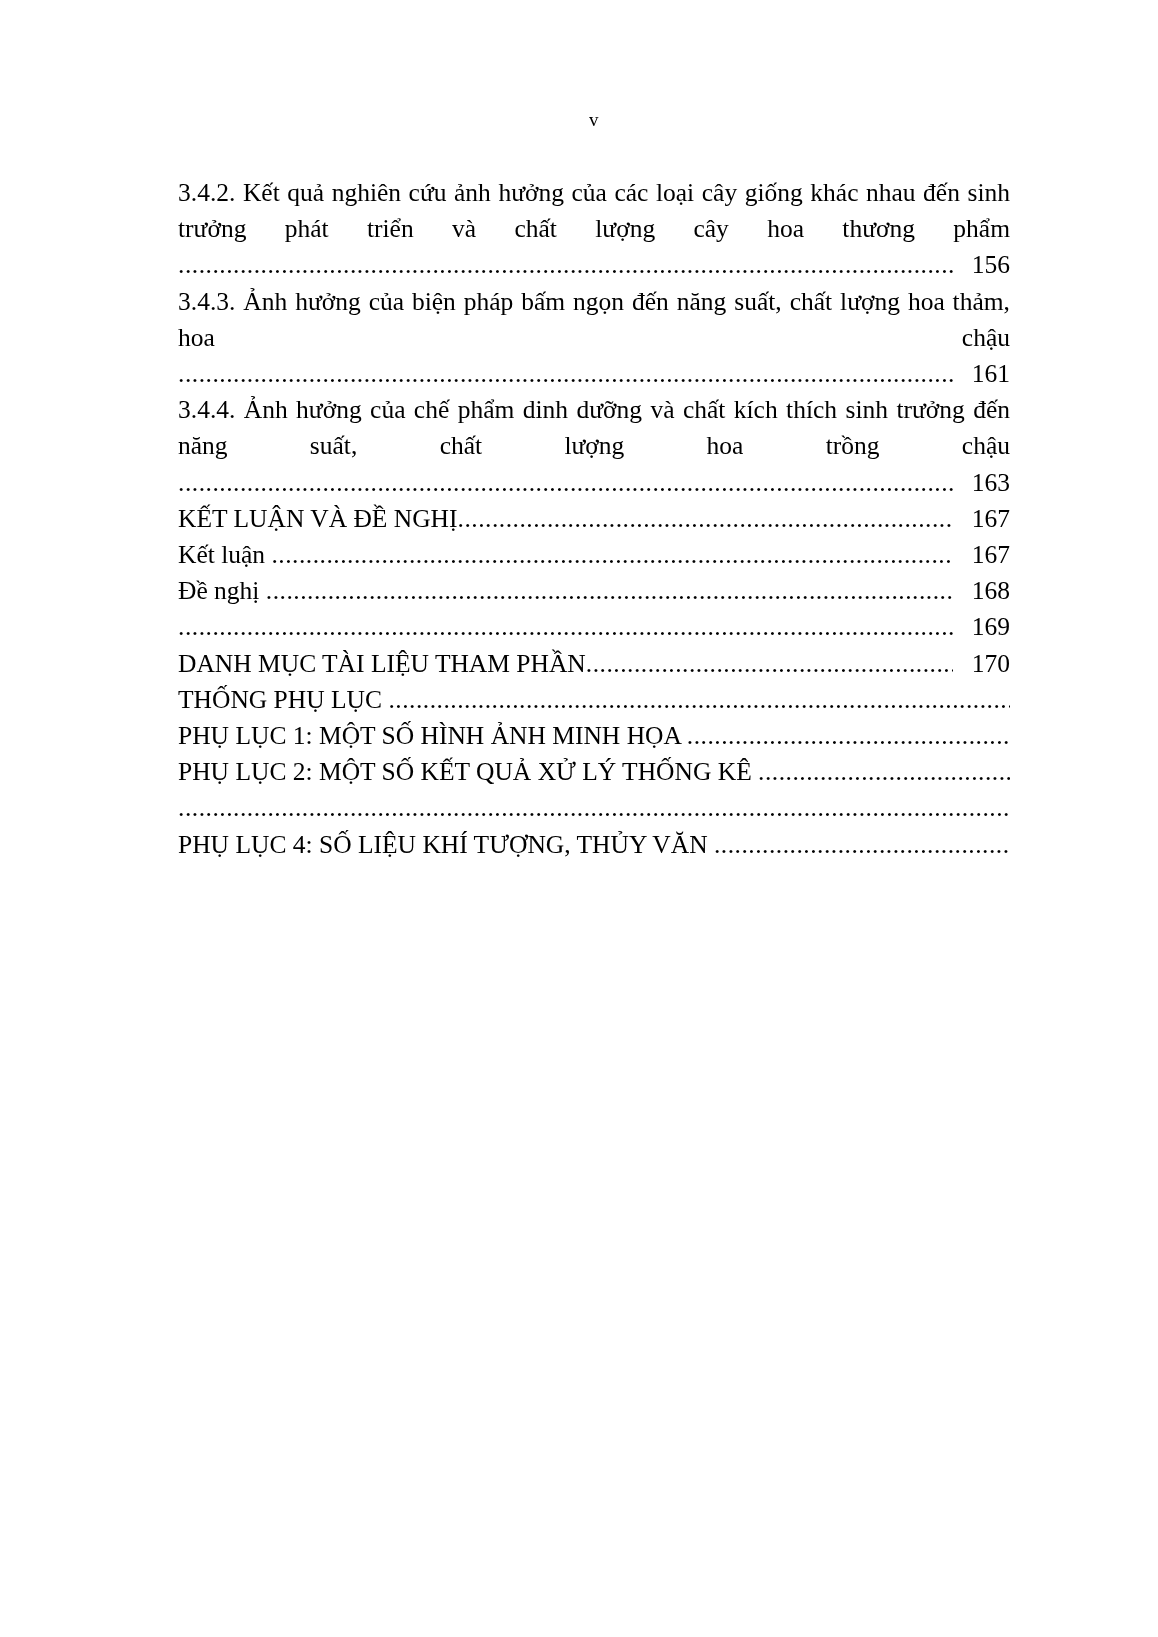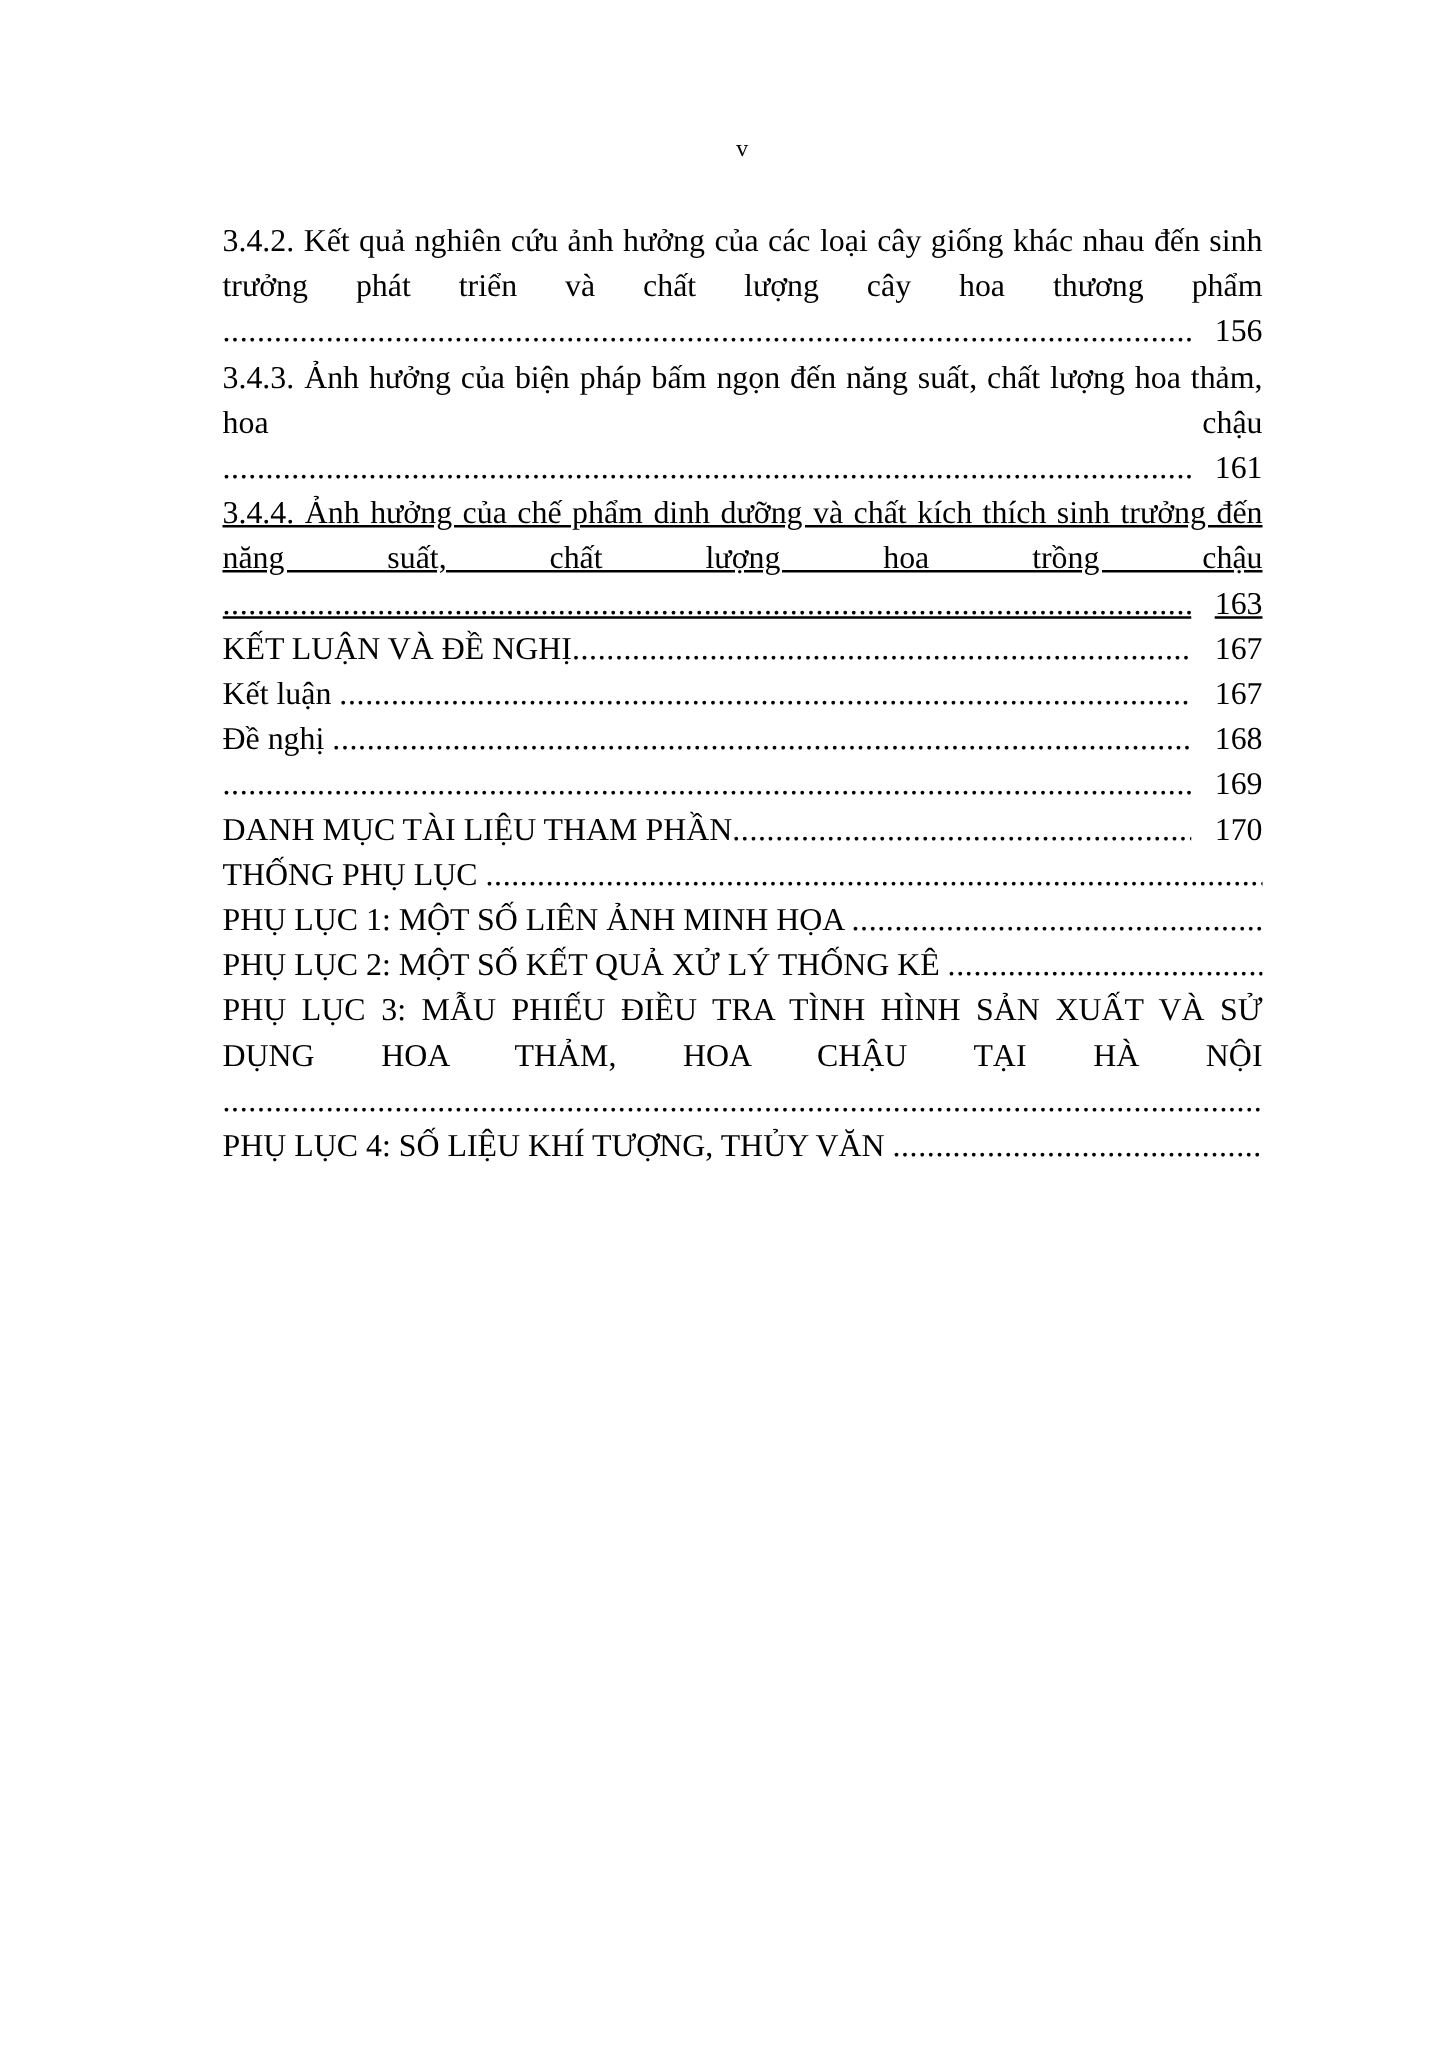--- a/index.html
+++ b/index.html
@@ -89,21 +89,21 @@
       <div class="toc-entry">
         <div class="entry-inner" style="margin-bottom: 0px;">
           <div style="text-align: justify; text-align-last: justify;"><span>3.4.3. Ảnh hưởng của biện pháp bấm ngọn đến năng suất, chất lượng hoa thảm, hoa chậu </span><span style="letter-spacing: 0.4px;"></span></div>
           <div class="leader-row">
             <span class="leader-dots">............................................................................................................................................................................................................................</span>
             <span class="leader-page">161</span>
           </div>
         </div>
       </div>
       <div class="toc-entry">
-        <div class="entry-inner" style="margin-bottom: 0px; text-decoration: underline;">
+        <div class="entry-inner" style="margin-bottom: 0px;">
           <div style="text-align: justify; text-align-last: justify;"><span>3.4.4. Ảnh hưởng của chế phẩm dinh dưỡng và chất kích thích sinh trưởng đến năng suất, chất lượng hoa trồng chậu </span><span style="letter-spacing: 0.4px;"></span></div>
           <div class="leader-row">
             <span class="leader-dots">............................................................................................................................................................................................................................</span>
             <span class="leader-page">163</span>
           </div>
         </div>
       </div>
       <div class="toc-entry">
         <div class="leader-row">
           <span class="leader-label">KẾT LUẬN VÀ ĐỀ NGHỊ</span>
@@ -141,33 +141,32 @@
         </div>
       </div>
       <div class="toc-entry">
         <div class="leader-row">
           <span class="leader-label">THỐNG PHỤ LỤC </span>
           <span class="leader-dots">............................................................................................................................................................................................................................</span>
         </div>
       </div>
       <div class="toc-entry">
         <div class="leader-row">
-          <span class="leader-label">PHỤ LỤC 1: MỘT SỐ LIÊN ẢNH MINH HỌA </span>
+          <span class="leader-label">PHỤ LỤC 1: MỘT SỐ HÌNH ẢNH MINH HỌA </span>
           <span class="leader-dots">............................................................................................................................................................................................................................</span>
         </div>
       </div>
       <div class="toc-entry">
         <div class="leader-row">
           <span class="leader-label">PHỤ LỤC 2: MỘT SỐ KẾT QUẢ XỬ LÝ THỐNG KÊ </span>
           <span class="leader-dots">............................................................................................................................................................................................................................</span>
         </div>
       </div>
       <div class="toc-entry">
         <div class="entry-inner" style="margin-bottom: 0px;">
-          <div style="text-align: justify; text-align-last: justify;"><span>PHỤ LỤC 3: MẪU PHIẾU ĐIỀU TRA TÌNH HÌNH SẢN XUẤT  VÀ SỬ DỤNG HOA THẢM, HOA CHẬU TẠI HÀ NỘI </span><span style="letter-spacing: 0.4px;"></span></div>
           <div class="leader-row">
             <span class="leader-dots">............................................................................................................................................................................................................................</span>
           </div>
         </div>
       </div>
       <div class="toc-entry">
         <div class="leader-row">
           <span class="leader-label">PHỤ LỤC 4: SỐ LIỆU KHÍ TƯỢNG, THỦY VĂN </span>
           <span class="leader-dots">............................................................................................................................................................................................................................</span>
         </div>

